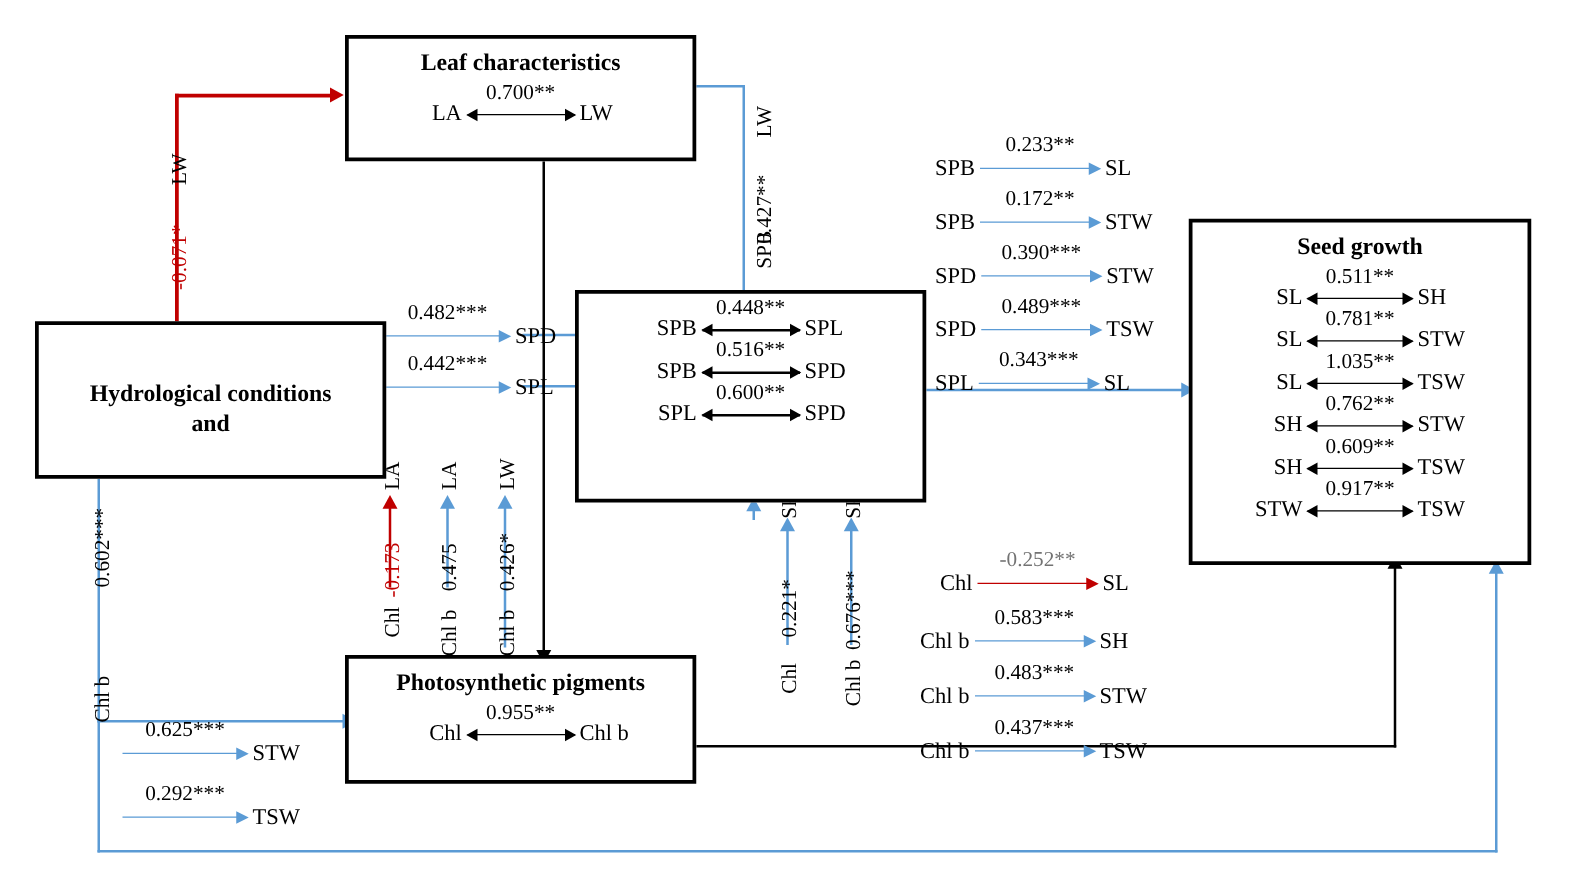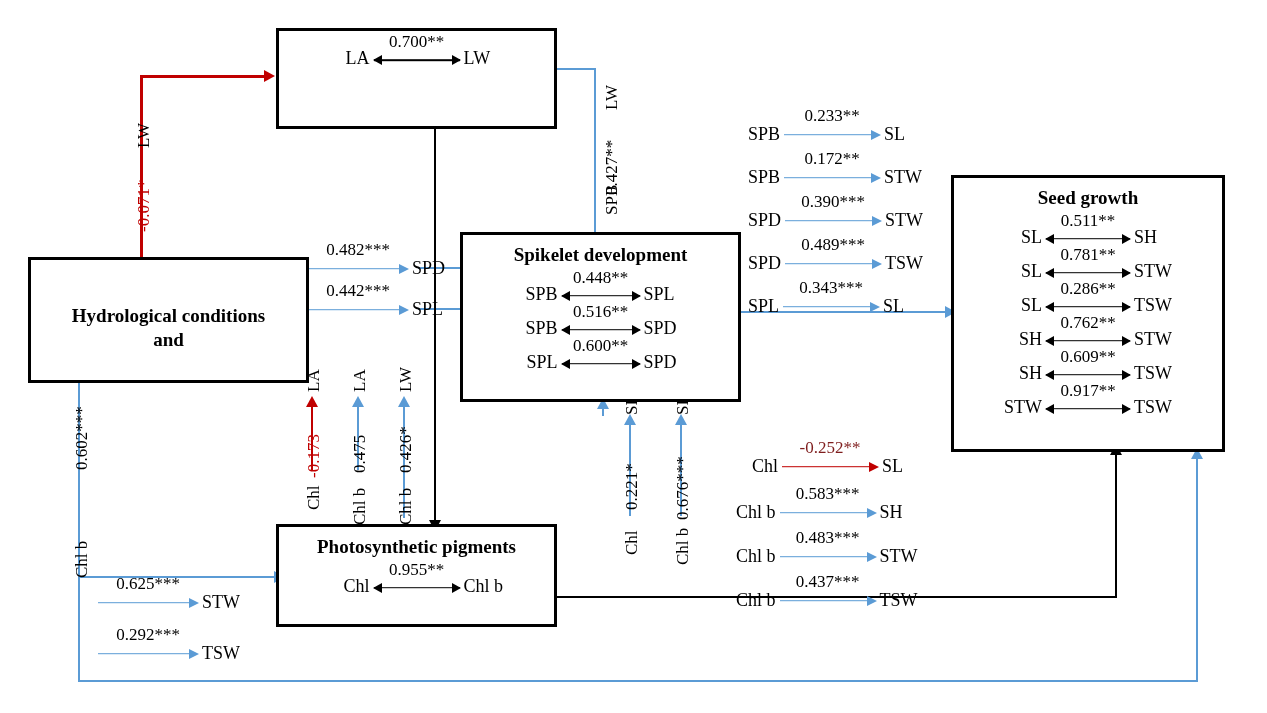--- a/index.html
+++ b/index.html
@@ -156,41 +156,41 @@
 
   <div class="ln" style="left:78px; top:576px; width:2px; height:106px;"></div>
   <div class="ln" style="left:78px; top:680px; width:1120px; height:2px;"></div>
   <div class="ln" style="left:1196px; top:452px; width:2px; height:230px;"></div>
   <div class="tip up" style="left:1191px; top:448px;"></div>
 
   <div class="ln" style="left:602px; top:402px; width:2px; height:14px;"></div>
   <div class="tip up" style="left:597px; top:398px;"></div>
 
   <div class="box" style="left:276px; top:28px; width:281px; height:101px;">
+    <div class="title">Leaf characteristics</div>
     <div class="rows">
       <div class="rel">
         <span class="lbl">0.700**</span>
         <span class="node left">LA</span>
         <span class="darrow arrow" style="width:86px;">
           <span class="line"></span>
             <span class="h-l"></span>
             <span class="h-r"></span>
         </span>
         <span class="node right">LW</span>
       </div>
     </div>
   </div>
 
   <div class="box" style="left:28px; top:257px; width:281px; height:126px; justify-content:center;">
     <div class="title" style="margin-top:16px;">Hydrological conditions</div>
     <div class="title" style="margin-top:0;">and</div>
   </div>
 
   <div class="box" style="left:460px; top:232px; width:281px; height:170px;">
-    <div class="title">Spikelet development</div>
     <div class="rows">
       <div class="rel">
         <span class="lbl">0.448**</span>
         <span class="node left">SPB</span>
         <span class="darrow arrow" style="width:78px;">
           <span class="line"></span>
             <span class="h-l"></span>
             <span class="h-r"></span>
         </span>
         <span class="node right">SPL</span>
@@ -251,21 +251,21 @@
         <span class="lbl">0.781**</span>
         <span class="node left">SL</span>
         <span class="darrow arrow" style="width:84px;">
           <span class="line"></span>
             <span class="h-l"></span>
             <span class="h-r"></span>
         </span>
         <span class="node right">STW</span>
       </div>
       <div class="rel">
-        <span class="lbl">0.286**</span>
+        <span class="lbl">1.035**</span>
         <span class="node left">SL</span>
         <span class="darrow arrow" style="width:84px;">
           <span class="line"></span>
             <span class="h-l"></span>
             <span class="h-r"></span>
         </span>
         <span class="node right">TSW</span>
       </div>
       <div class="rel">
         <span class="lbl">0.762**</span>
@@ -422,21 +422,21 @@
       <span class="vlabel">0.343***</span>
       <span class="line" style="background:#5b9bd5;"></span>
       <span class="head" style="border-left:10px solid #5b9bd5;"></span>
     </span>
     <span class="to">SL</span>
   </div>
 
   <div class="pair" style="left:752px; top:456px;">
     <span class="from">Chl</span>
     <span class="arrowwrap sarrow" style="width:96px; height:18px;">
-      <span class="vlabel" style="color:#7f1d1d;">-0.252**</span>
+      <span class="vlabel" style="color:#737373;">-0.252**</span>
       <span class="line" style="background:#c00000;"></span>
       <span class="head" style="border-left:10px solid #c00000;"></span>
     </span>
     <span class="to">SL</span>
   </div>
 
   <div class="pair" style="left:736px; top:502px;">
     <span class="from">Chl b</span>
     <span class="arrowwrap sarrow" style="width:96px; height:18px;">
       <span class="vlabel">0.583***</span>

